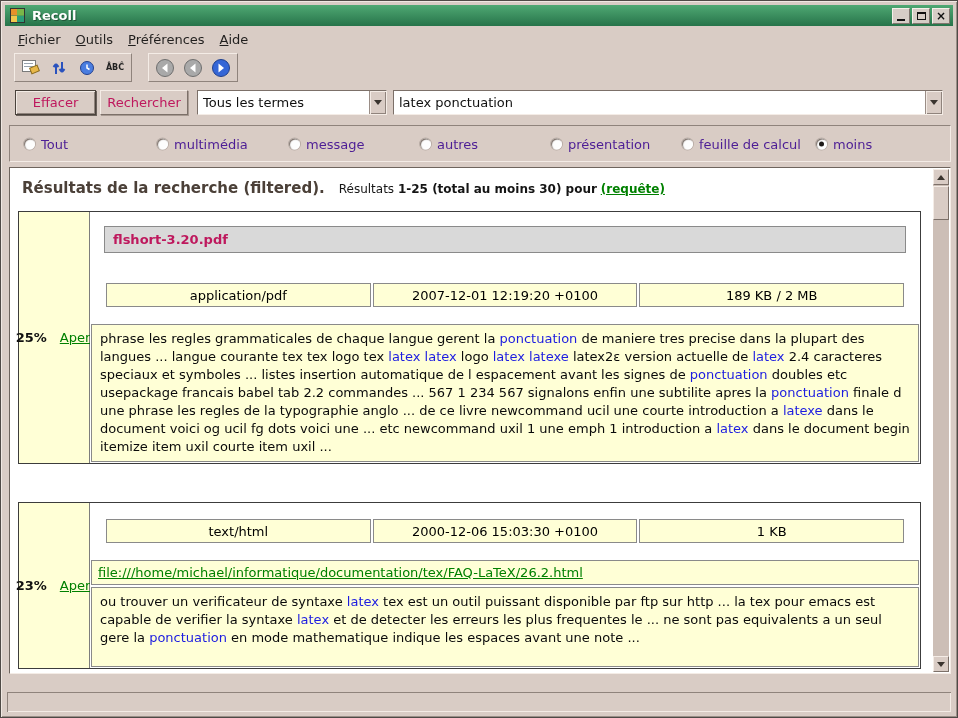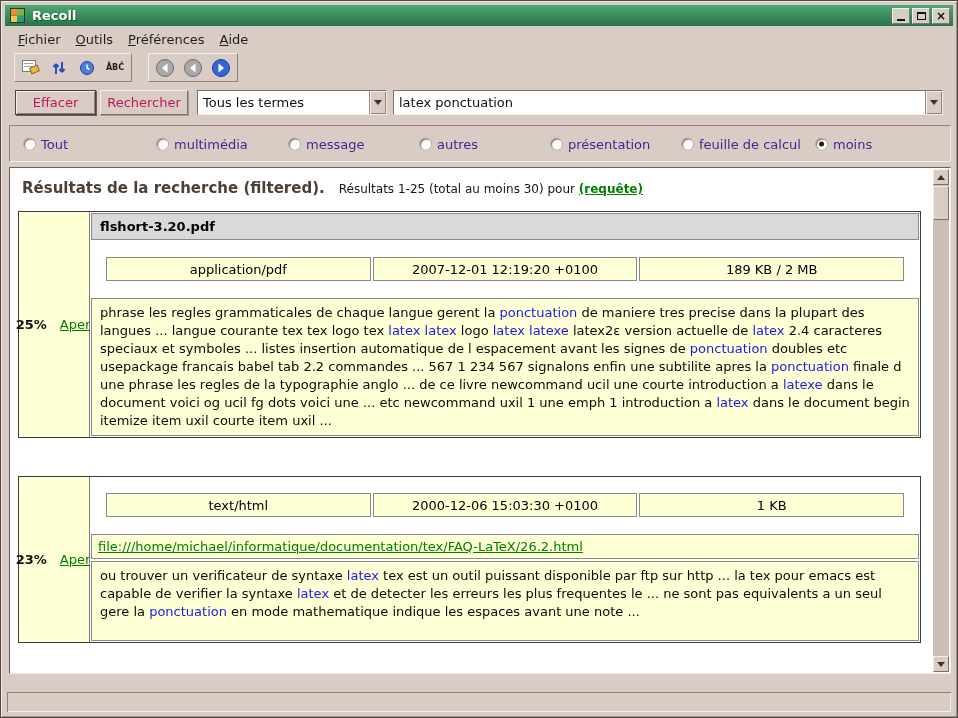--- a/index.html
+++ b/index.html
@@ -87,34 +87,34 @@
   .radio-label { font-size:13px; color:#4c1d95; }
 
   
   .results-panel { position:absolute; top:166px; left:8px; width:942px; height:507px;
     background:#fff; border:1px solid; border-color:#6e645d #f4ece6 #f4ece6 #6e645d; }
   .results-content { position:absolute; left:1px; top:1px; bottom:1px; right:17px;
     background:#fff; overflow:hidden; padding-top:8px; }
 
   .results-heading { font-size:15px; font-weight:bold; color:#4b4038; padding:2px 0 0 11px; }
   .results-heading .summary { font-size:12px; color:#151515; font-weight:normal; margin-left:14px; }
-  .results-heading .summary .cnt { font-weight:normal;margin-top:8px; }
+  .results-heading .summary .cnt { font-weight:bold;margin-top:8px; }
   .query-link { color:#008000; font-weight:bold; text-decoration:underline; font-size:12px; cursor:pointer; }
 
   .result { display:flex; border:1px solid #3c3c3c; background:#fff;
     margin:14px 12px 0 7px; }
   .result + .result { margin-top:38px; }
   .result-left { width:71px; background:#ffffd6; border-right:1px solid #7d7d7d;
     display:flex; flex-direction:row; align-items:center; justify-content:center;
     gap:13px; padding:8px 0; }
   .pct { font-size:13px; font-weight:bold; color:#101010; }
   .link-green { color:#008000; text-decoration:underline; font-size:13px; cursor:pointer; }
   .result-right { flex:1; display:flex; flex-direction:column; background:#fff; min-width:0; }
-  .r-title { background:#d9d9d9; border:1px solid #8a8a8a; margin:1px;
-    padding:5px 8px; font-size:13px; font-weight:bold; color:#000000; }
+  .r-title { background:#d9d9d9; border:1px solid #8a8a8a; margin:14px;
+    padding:5px 8px; font-size:13px; font-weight:bold; color:#be185d; }
   .r-meta { display:flex; gap:2px; margin:16px; }
   .r-meta .cell { flex:1; background:#ffffd6; border:1px solid #8a8a8a;
     text-align:center; font-size:13px; padding:4px 0 3px 0; color:#000; }
   .r-url { background:#ffffd6; border:1px solid #8a8a8a; margin:1px; padding:4px 6px; font-size:13px; }
   .r-abstract { background:#ffffd6; border:1px solid #8a8a8a; margin:1px; flex:1;
     padding:5px 8px; font-size:13px; line-height:18px; color:#0a0a0a; min-height:80px; }
   .hl { color:#1c1ce0; }
 
   
   .scrollbar { position:absolute; top:1px; right:1px; bottom:1px; width:16px; background:#ccbeb6; }

